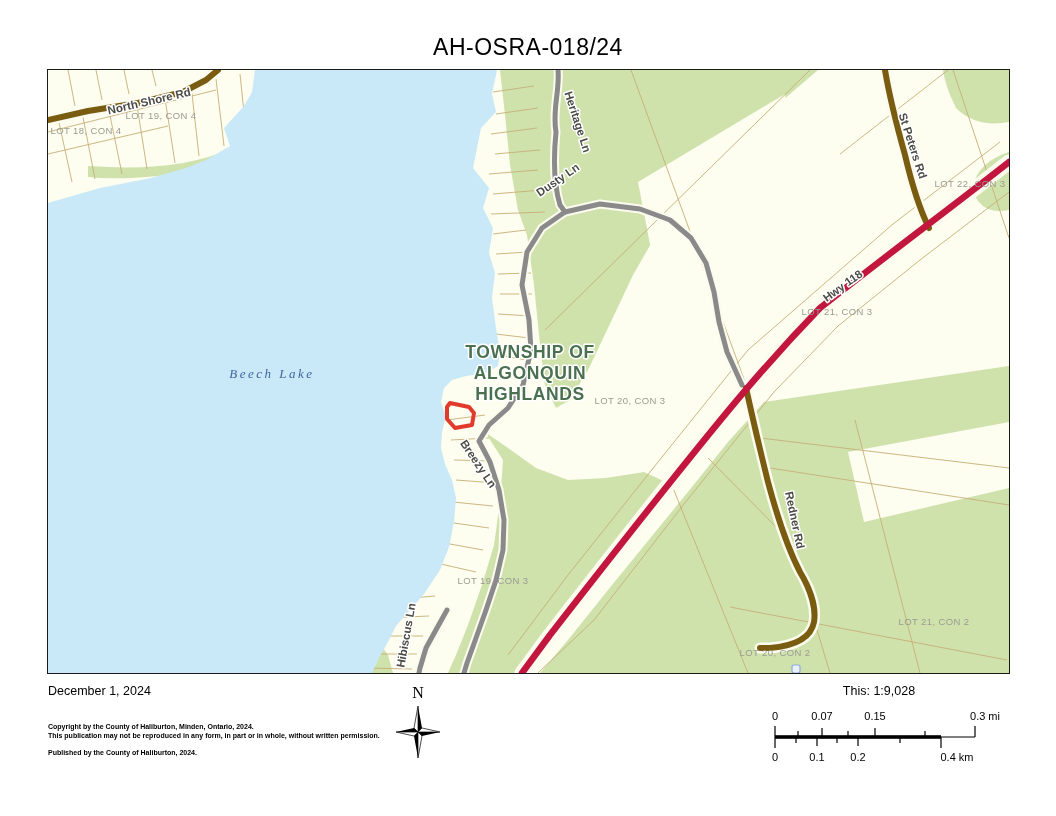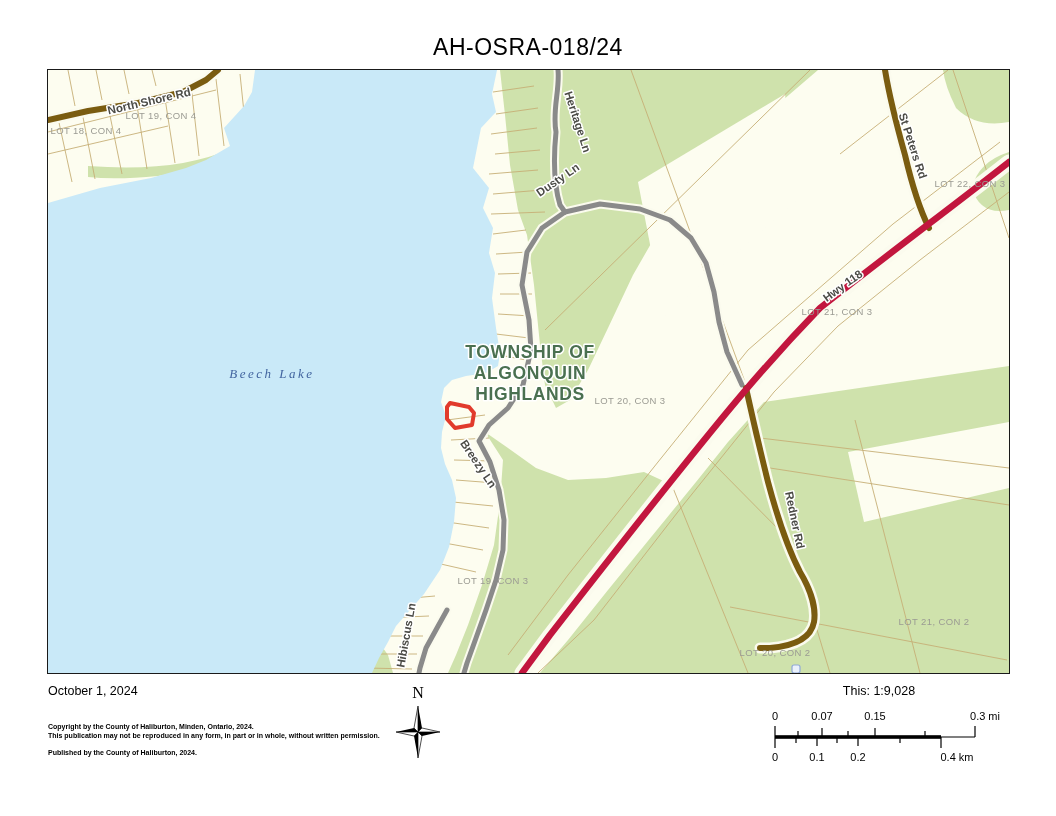--- a/index.html
+++ b/index.html
@@ -111,21 +111,21 @@
 
       <g text-anchor="middle">
         <text class="townlbl halo" x="482" y="288">TOWNSHIP OF</text>
         <text class="townlbl halo" x="482" y="309">ALGONQUIN</text>
         <text class="townlbl halo" x="482" y="330">HIGHLANDS</text>
         <text class="lakelbl" x="224" y="308">Beech Lake</text>
       </g>
     </svg>
   </div>
 
-  <div class="footer-date">October 1, 2024</div>
+  <div class="footer-date">December 1, 2024</div>
 
   <div class="footer-copy">
     <div>Copyright by the County of Haliburton, Minden, Ontario, 2024.</div>
     <div>This publication may not be reproduced in any form, in part or in whole, without written permission.</div>
     <div class="footer-pub">Published by the County of Haliburton, 2024.</div>
   </div>
 
   <svg class="north" width="48" height="92" viewBox="0 0 48 92">
     <text class="nlabel" x="24" y="18" text-anchor="middle">N</text>
     <g>

